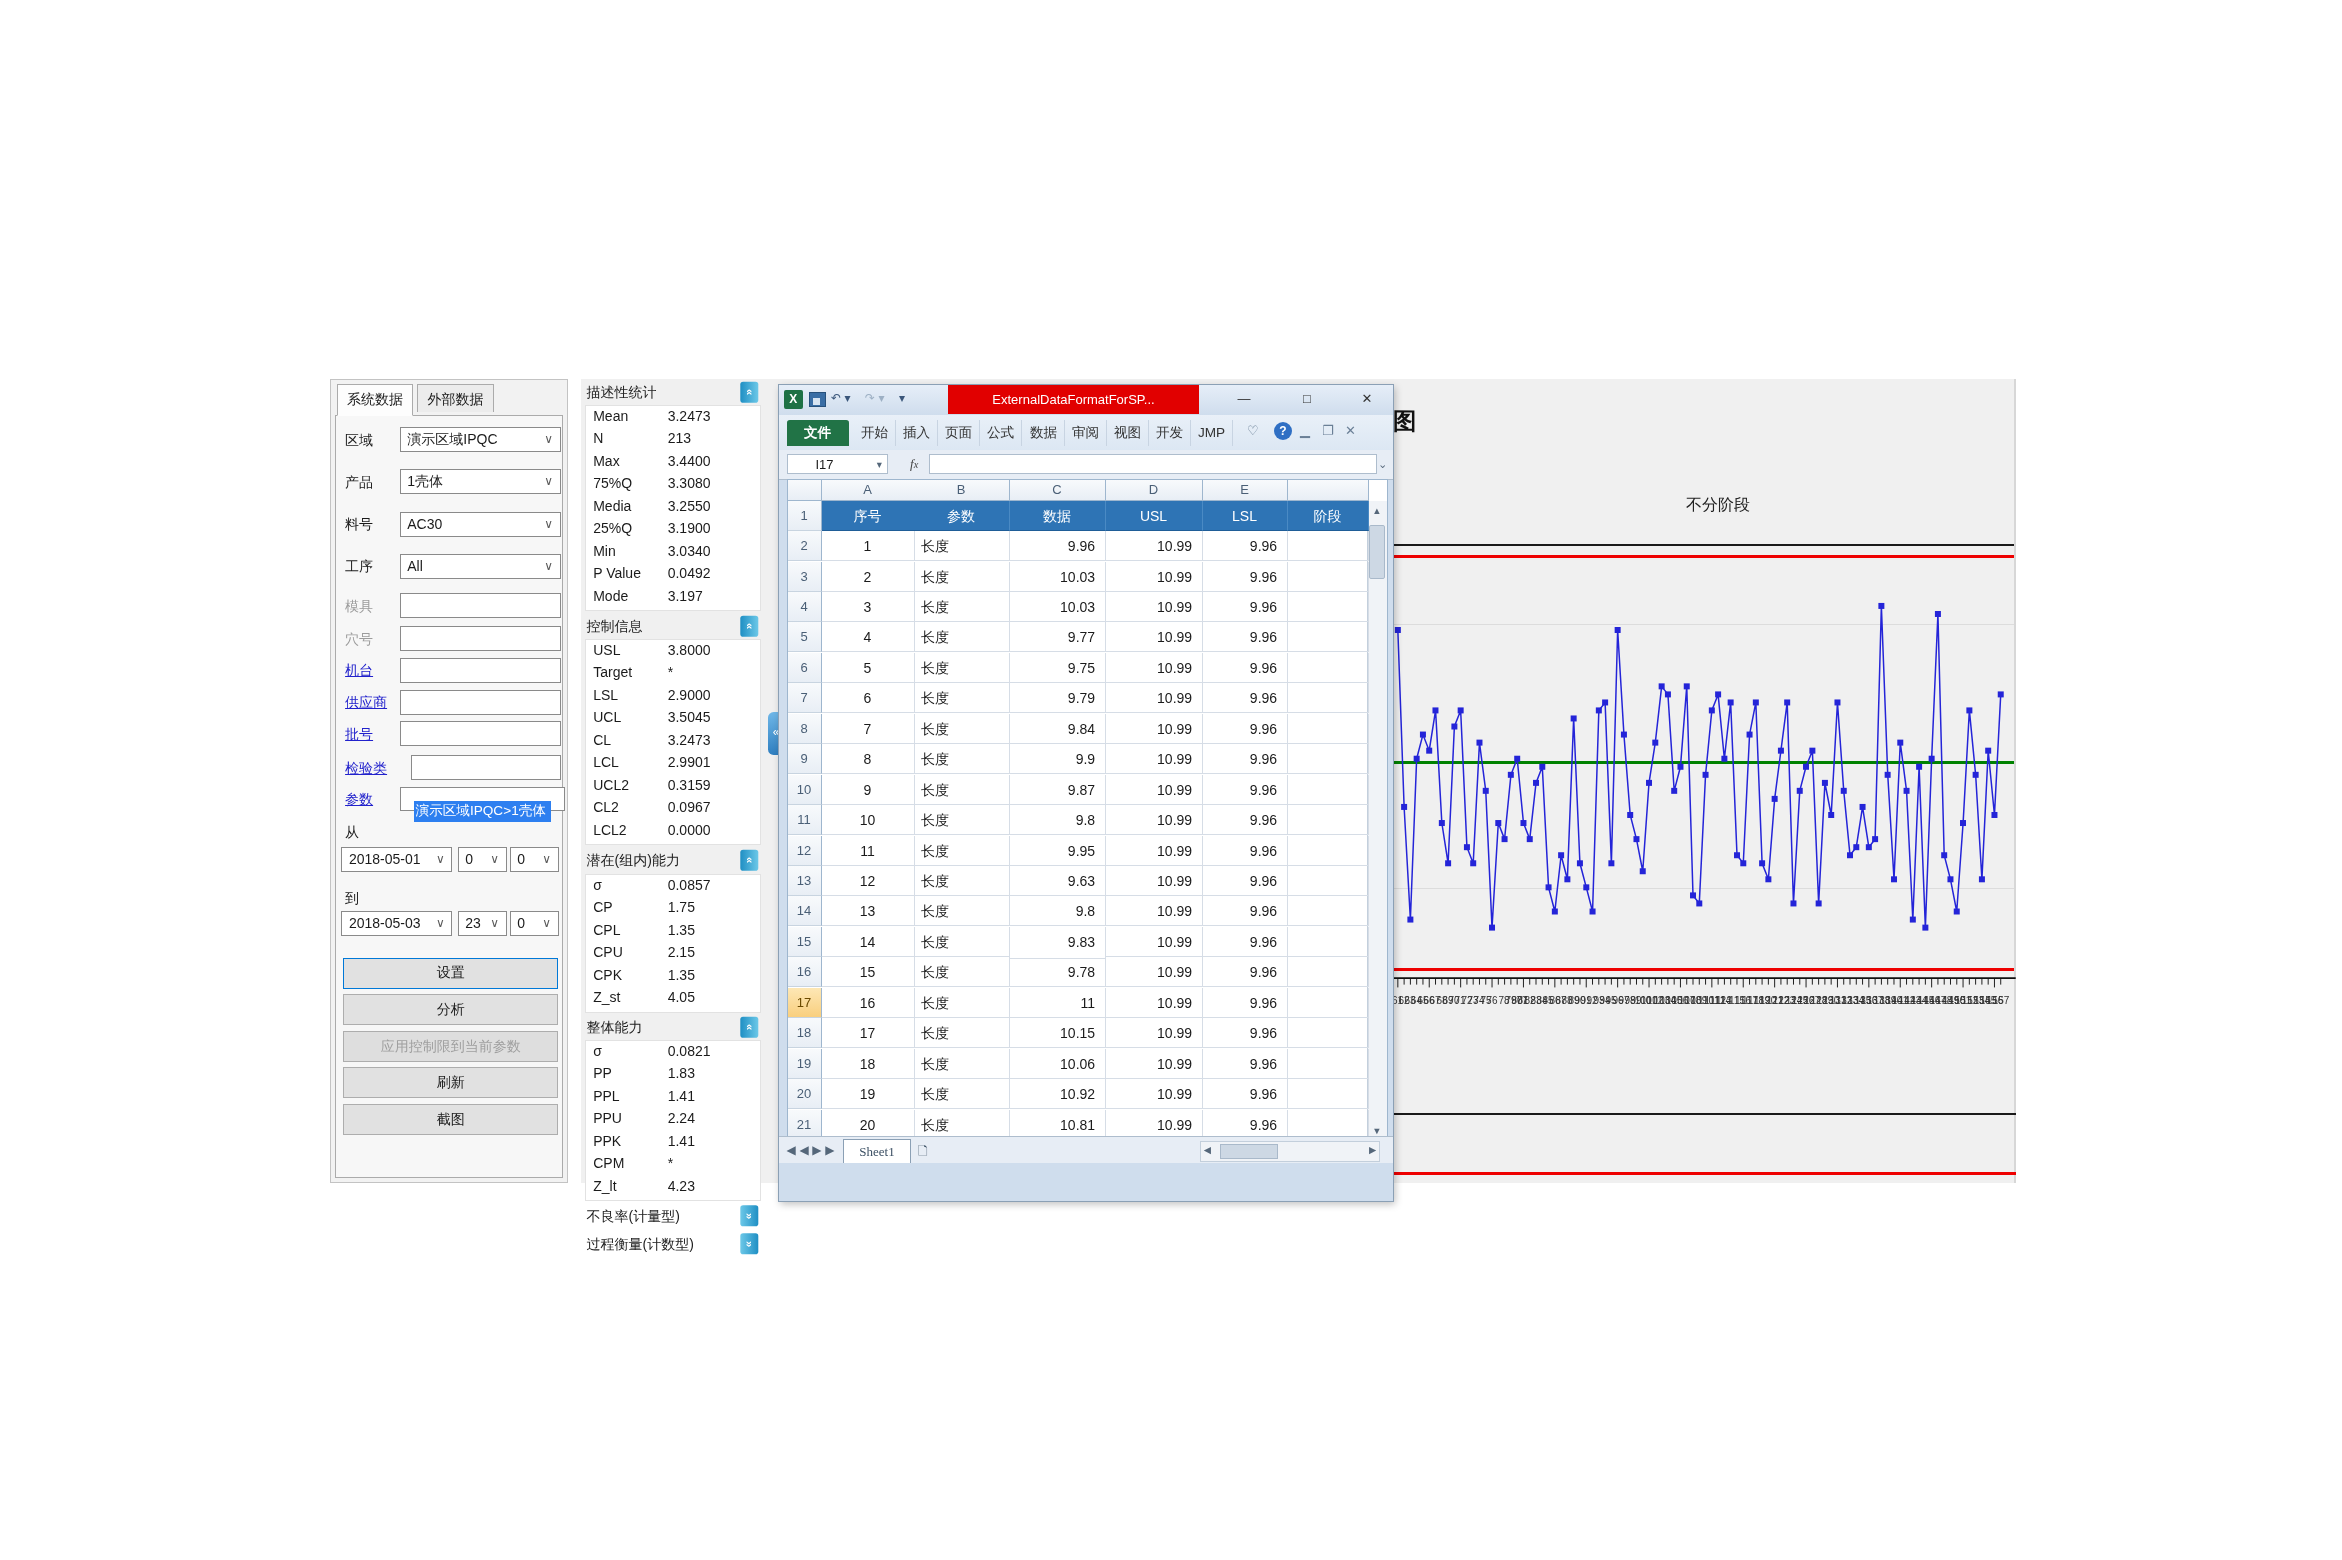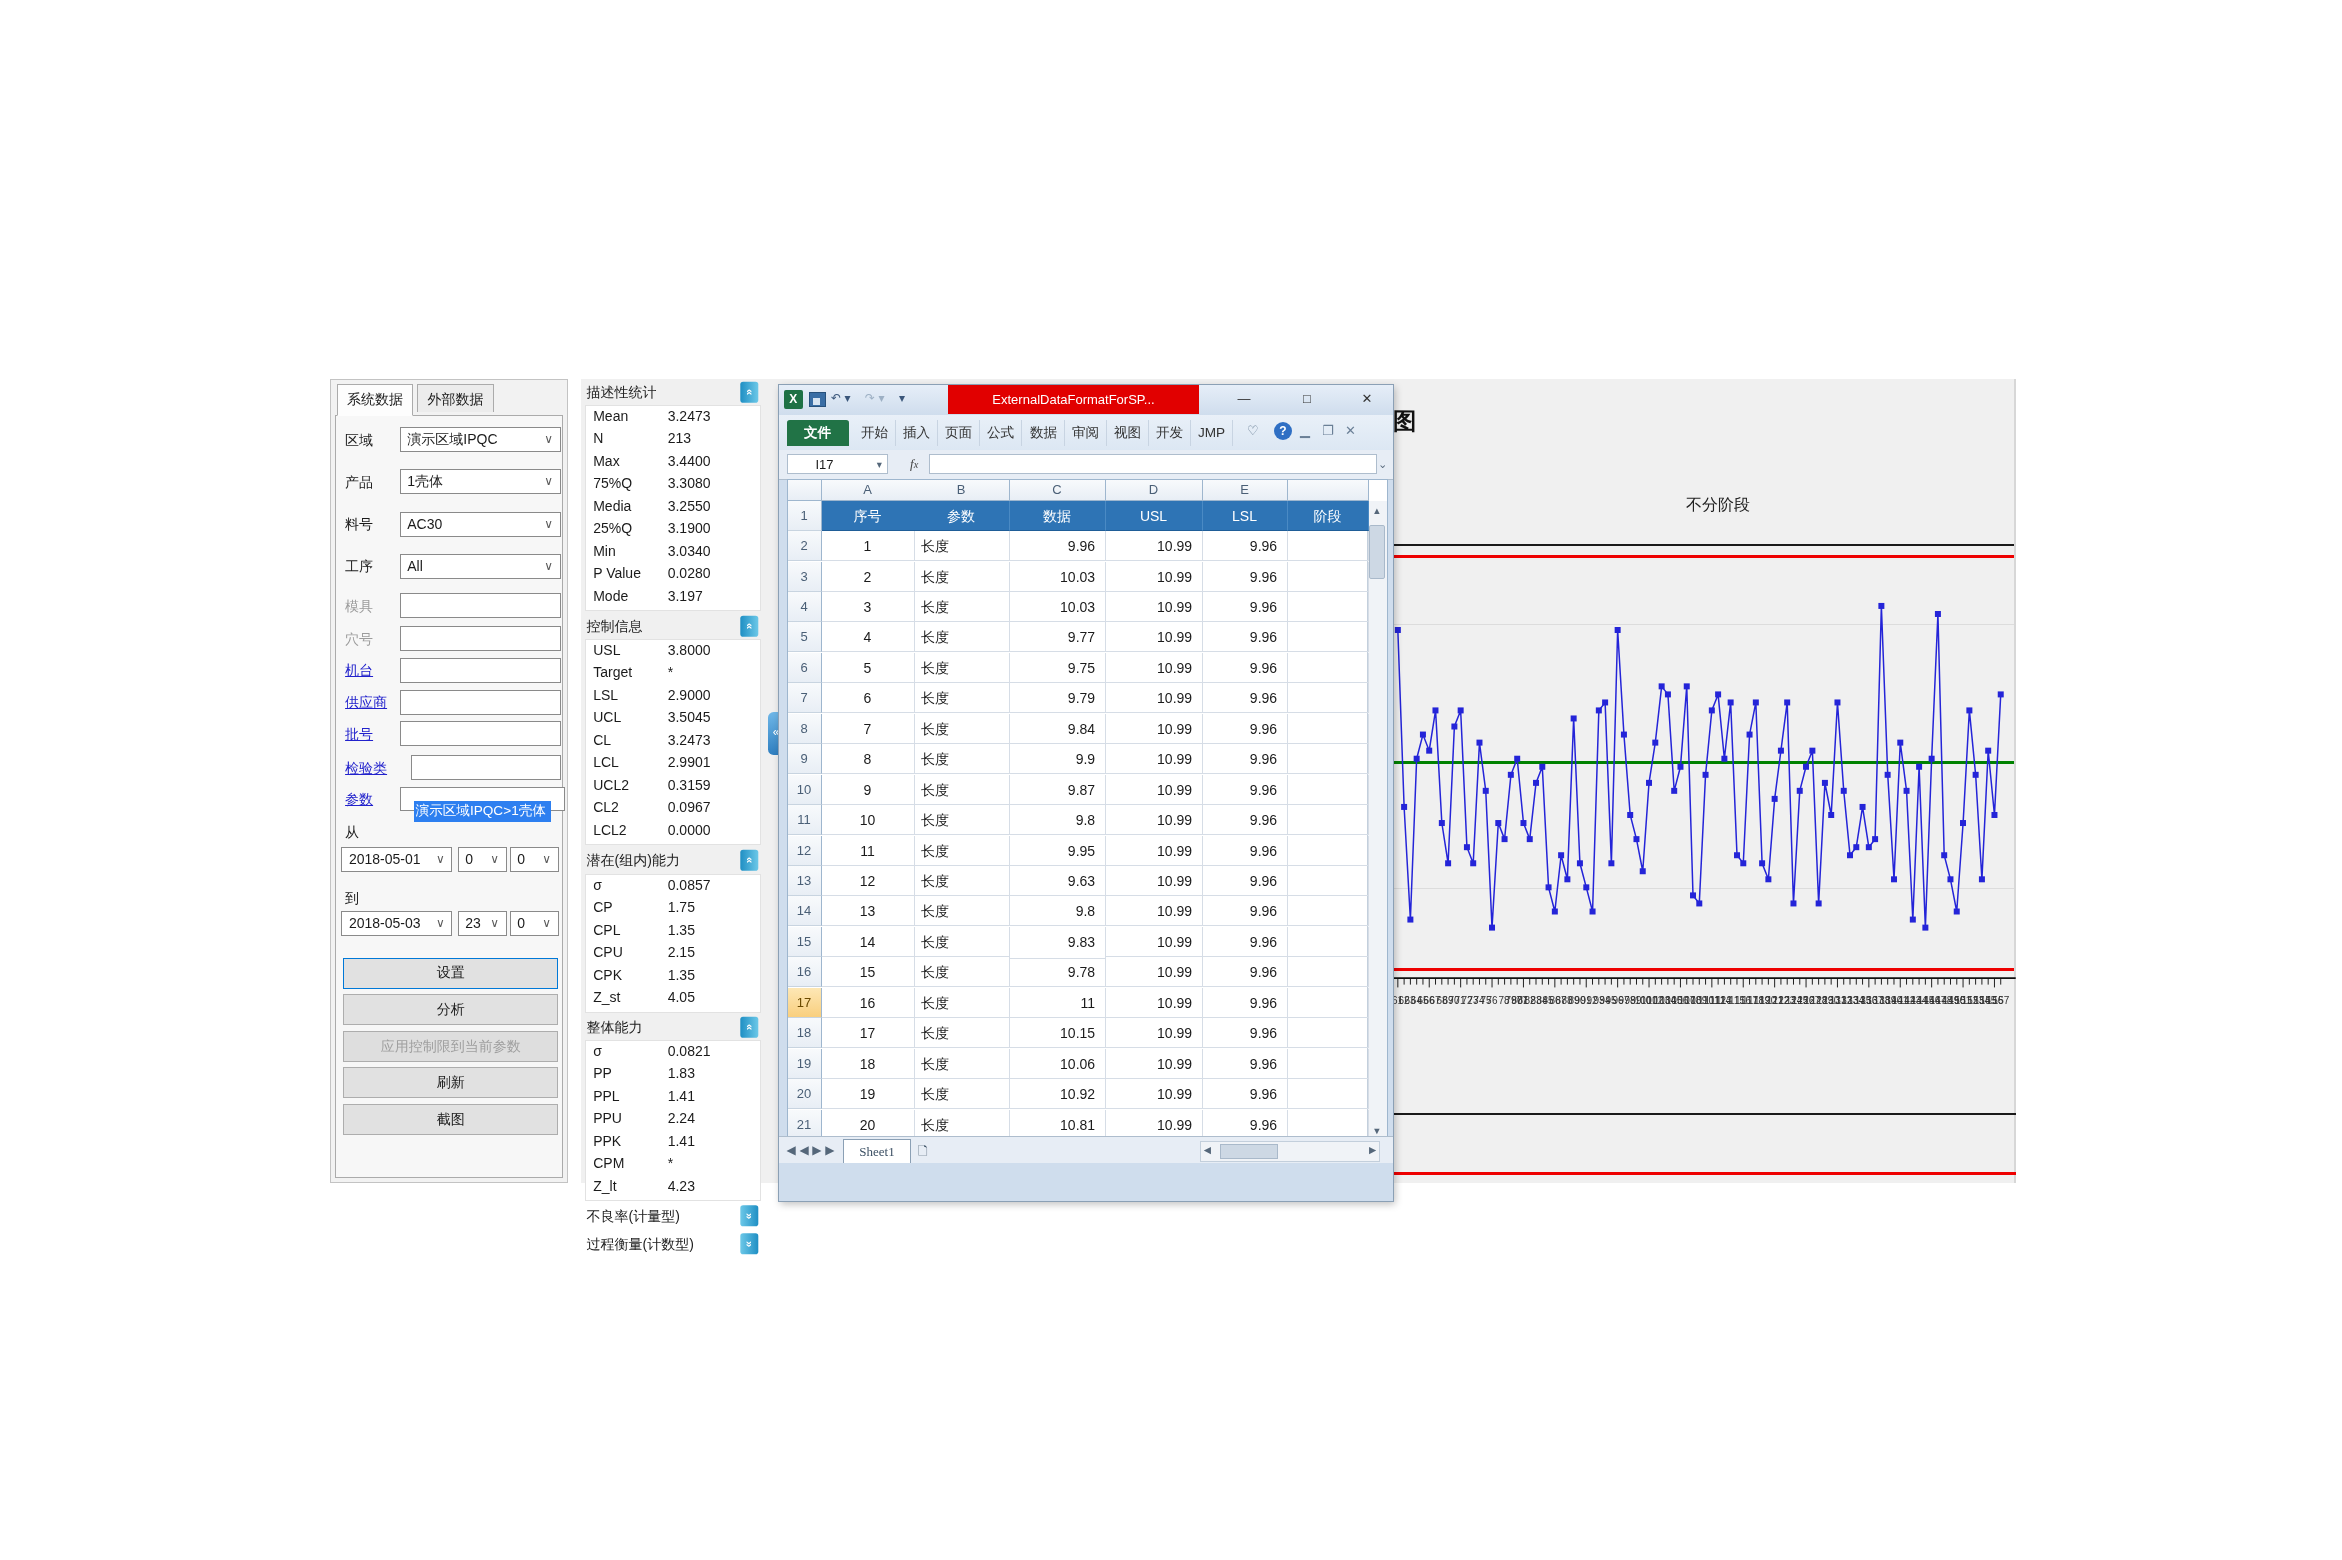--- a/index.html
+++ b/index.html
@@ -217,21 +217,21 @@
         <div class="srow">
           <span class="k">25%Q</span>
           <span class="v">3.1900</span>
         </div>
         <div class="srow">
           <span class="k">Min</span>
           <span class="v">3.0340</span>
         </div>
         <div class="srow">
           <span class="k">P Value</span>
-          <span class="v">0.0280</span>
+          <span class="v">0.0492</span>
         </div>
         <div class="srow">
           <span class="k">Mode</span>
           <span class="v">3.197</span>
         </div>
       </div>
       <div class="sec-head" style="top: 238px;">
         <span class="t">控制信息</span>
         <span class="sec-btn" style="transform: rotate(90deg);">«</span>
       </div>

